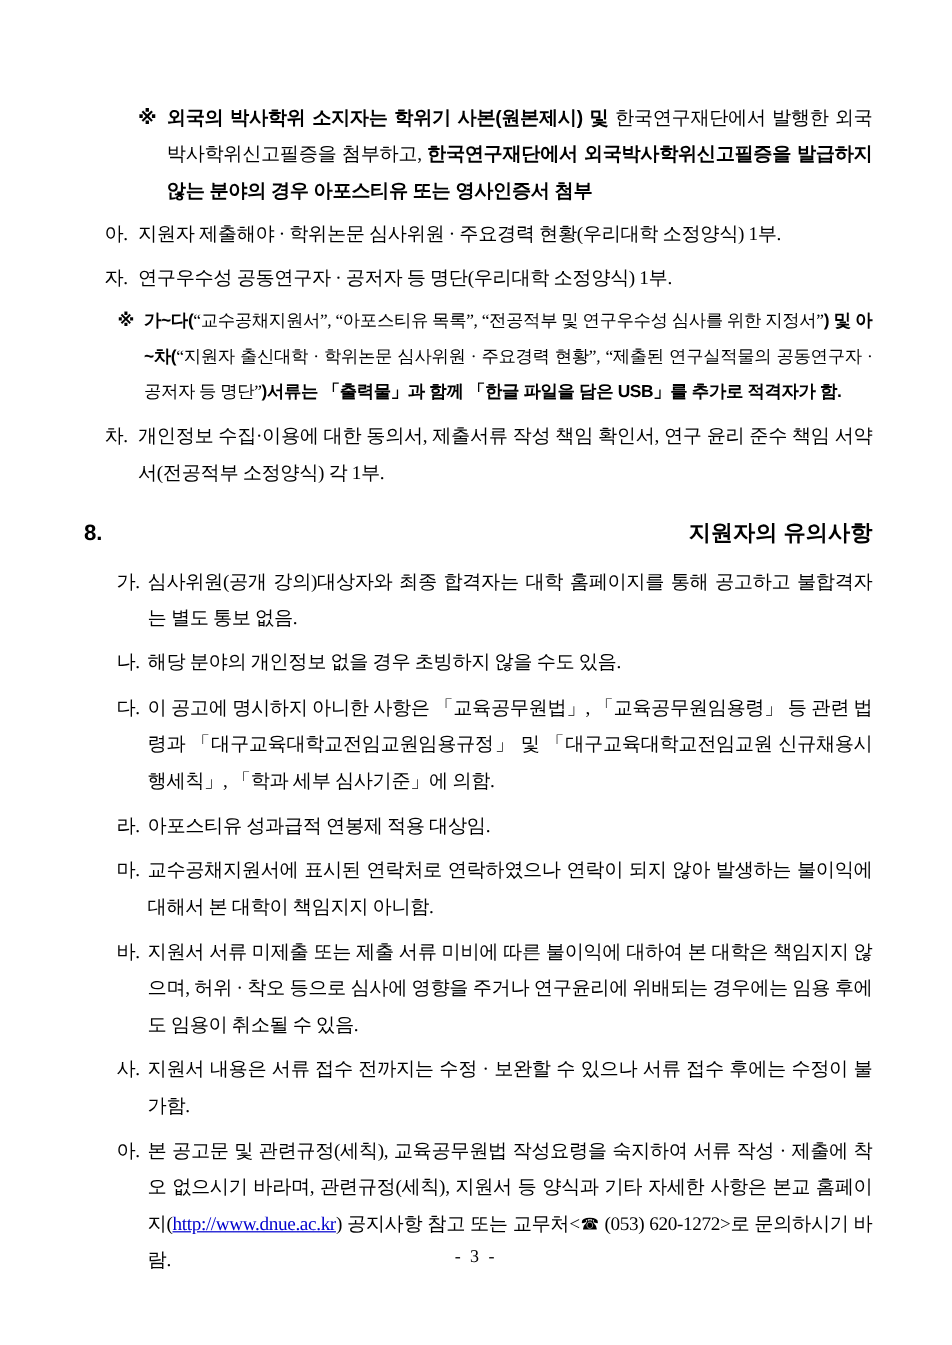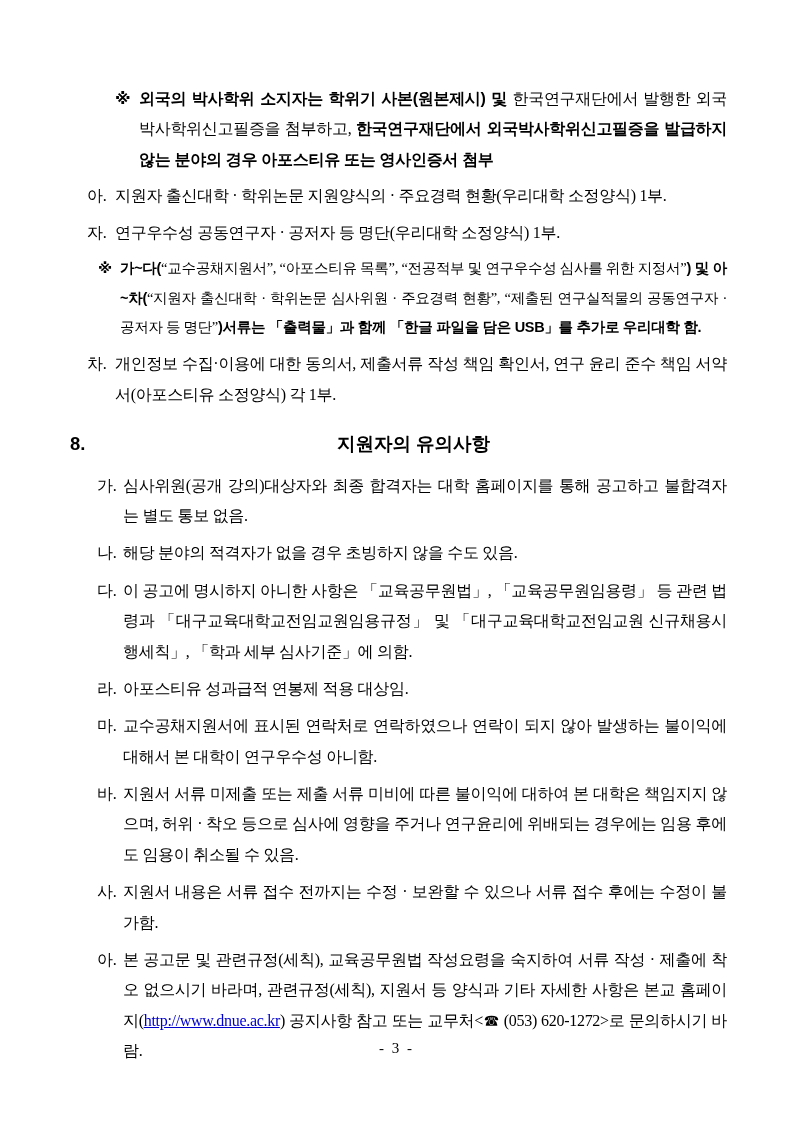--- a/index.html
+++ b/index.html
@@ -61,21 +61,21 @@
     margin-left: 0;
     margin-top: 20px;
     margin-bottom: 12px;
     font-size: 18.5px;
     line-height: 1.55;
     font-weight: 700;
     font-family: "Liberation Sans", "DejaVu Sans", sans-serif;
     letter-spacing: 0;
   }
   .heading .marker { width: 30px; }
-  .heading .text { text-align: center; }
+  .heading .text { text-align: right; }
   
   .subitem { margin-left: 27px; margin-bottom: 7px; }
   .subitem .marker { width: 26px; }
 
   .seg { font-weight: 400; }
   .seg-bold {
     font-weight: 700;
     font-family: "Liberation Sans", "DejaVu Sans", sans-serif;
   }
   .link {
@@ -99,57 +99,57 @@
 <body>
 
 <div class="page">
   <div class="content" id="content">
       <div class="block note1">
         <span class="marker">※</span>
         <span class="text"><span class="seg seg-bold">외국의 박사학위 소지자는 학위기 사본(원본제시) 및 </span><span class="seg">한국연구재단에서 발행한 외국 박사학위신고필증을 첨부하고, </span><span class="seg seg-bold">한국연구재단에서 외국박사학위신고필증을 발급하지 않는 분야의 경우 아포스티유 또는 영사인증서 첨부</span></span>
       </div>
       <div class="block item">
         <span class="marker">아.</span>
-        <span class="text"><span class="seg">지원자 출신대학 · 학위논문 지원양식의 · 주요경력 현황(우리대학 소정양식) 1부.</span></span>
+        <span class="text"><span class="seg">지원자 제출해야 · 학위논문 심사위원 · 주요경력 현황(우리대학 소정양식) 1부.</span></span>
       </div>
       <div class="block item">
         <span class="marker">자.</span>
         <span class="text"><span class="seg">연구우수성 공동연구자 · 공저자 등 명단(우리대학 소정양식) 1부.</span></span>
       </div>
       <div class="block note2">
         <span class="marker">※</span>
-        <span class="text"><span class="seg seg-bold">가~다(</span><span class="seg">“교수공채지원서”, “아포스티유 목록”, “전공적부 및 연구우수성 심사를 위한 지정서”</span><span class="seg seg-bold">) 및 아~차</span><span class="seg seg-bold">(</span><span class="seg">“지원자 출신대학 · 학위논문 심사위원 · 주요경력 현황”, “제출된 연구실적물의 공동연구자 · 공저자 등 명단”</span><span class="seg seg-bold">)서류는 「출력물」과 함께 「한글 파일을 담은 USB」를 추가로 우리대학 함.</span></span>
+        <span class="text"><span class="seg seg-bold">가~다(</span><span class="seg">“교수공채지원서”, “아포스티유 목록”, “전공적부 및 연구우수성 심사를 위한 지정서”</span><span class="seg seg-bold">) 및 아~차</span><span class="seg seg-bold">(</span><span class="seg">“지원자 출신대학 · 학위논문 심사위원 · 주요경력 현황”, “제출된 연구실적물의 공동연구자 · 공저자 등 명단”</span><span class="seg seg-bold">)서류는 「출력물」과 함께 「한글 파일을 담은 USB」를 추가로 적격자가 함.</span></span>
       </div>
       <div class="block item">
         <span class="marker">차.</span>
-        <span class="text"><span class="seg">개인정보 수집·이용에 대한 동의서, 제출서류 작성 책임 확인서, 연구 윤리 준수 책임 서약서(아포스티유 소정양식) 각 1부.</span></span>
+        <span class="text"><span class="seg">개인정보 수집·이용에 대한 동의서, 제출서류 작성 책임 확인서, 연구 윤리 준수 책임 서약서(전공적부 소정양식) 각 1부.</span></span>
       </div>
       <div class="block heading">
         <span class="marker">8.</span>
         <span class="text"><span class="seg seg-bold">지원자의 유의사항</span></span>
       </div>
       <div class="block subitem">
         <span class="marker">가.</span>
         <span class="text"><span class="seg">심사위원(공개 강의)대상자와 최종 합격자는 대학 홈페이지를 통해 공고하고 불합격자는 별도 통보 없음.</span></span>
       </div>
       <div class="block subitem">
         <span class="marker">나.</span>
-        <span class="text"><span class="seg">해당 분야의 적격자가 없을 경우 초빙하지 않을 수도 있음.</span></span>
+        <span class="text"><span class="seg">해당 분야의 개인정보 없을 경우 초빙하지 않을 수도 있음.</span></span>
       </div>
       <div class="block subitem">
         <span class="marker">다.</span>
         <span class="text"><span class="seg">이 공고에 명시하지 아니한 사항은 「교육공무원법」, 「교육공무원임용령」 등 관련 법령과 「대구교육대학교전임교원임용규정」 및 「대구교육대학교전임교원 신규채용시행세칙」, 「학과 세부 심사기준」에 의함.</span></span>
       </div>
       <div class="block subitem">
         <span class="marker">라.</span>
         <span class="text"><span class="seg">아포스티유 성과급적 연봉제 적용 대상임.</span></span>
       </div>
       <div class="block subitem">
         <span class="marker">마.</span>
-        <span class="text"><span class="seg">교수공채지원서에 표시된 연락처로 연락하였으나 연락이 되지 않아 발생하는 불이익에 대해서 본 대학이 연구우수성 아니함.</span></span>
+        <span class="text"><span class="seg">교수공채지원서에 표시된 연락처로 연락하였으나 연락이 되지 않아 발생하는 불이익에 대해서 본 대학이 책임지지 아니함.</span></span>
       </div>
       <div class="block subitem">
         <span class="marker">바.</span>
         <span class="text"><span class="seg">지원서 서류 미제출 또는 제출 서류 미비에 따른 불이익에 대하여 본 대학은 책임지지 않으며, 허위 · 착오 등으로 심사에 영향을 주거나 연구윤리에 위배되는 경우에는 임용 후에도 임용이 취소될 수 있음.</span></span>
       </div>
       <div class="block subitem">
         <span class="marker">사.</span>
         <span class="text"><span class="seg">지원서 내용은 서류 접수 전까지는 수정 · 보완할 수 있으나 서류 접수 후에는 수정이 불가함.</span></span>
       </div>
       <div class="block subitem">

